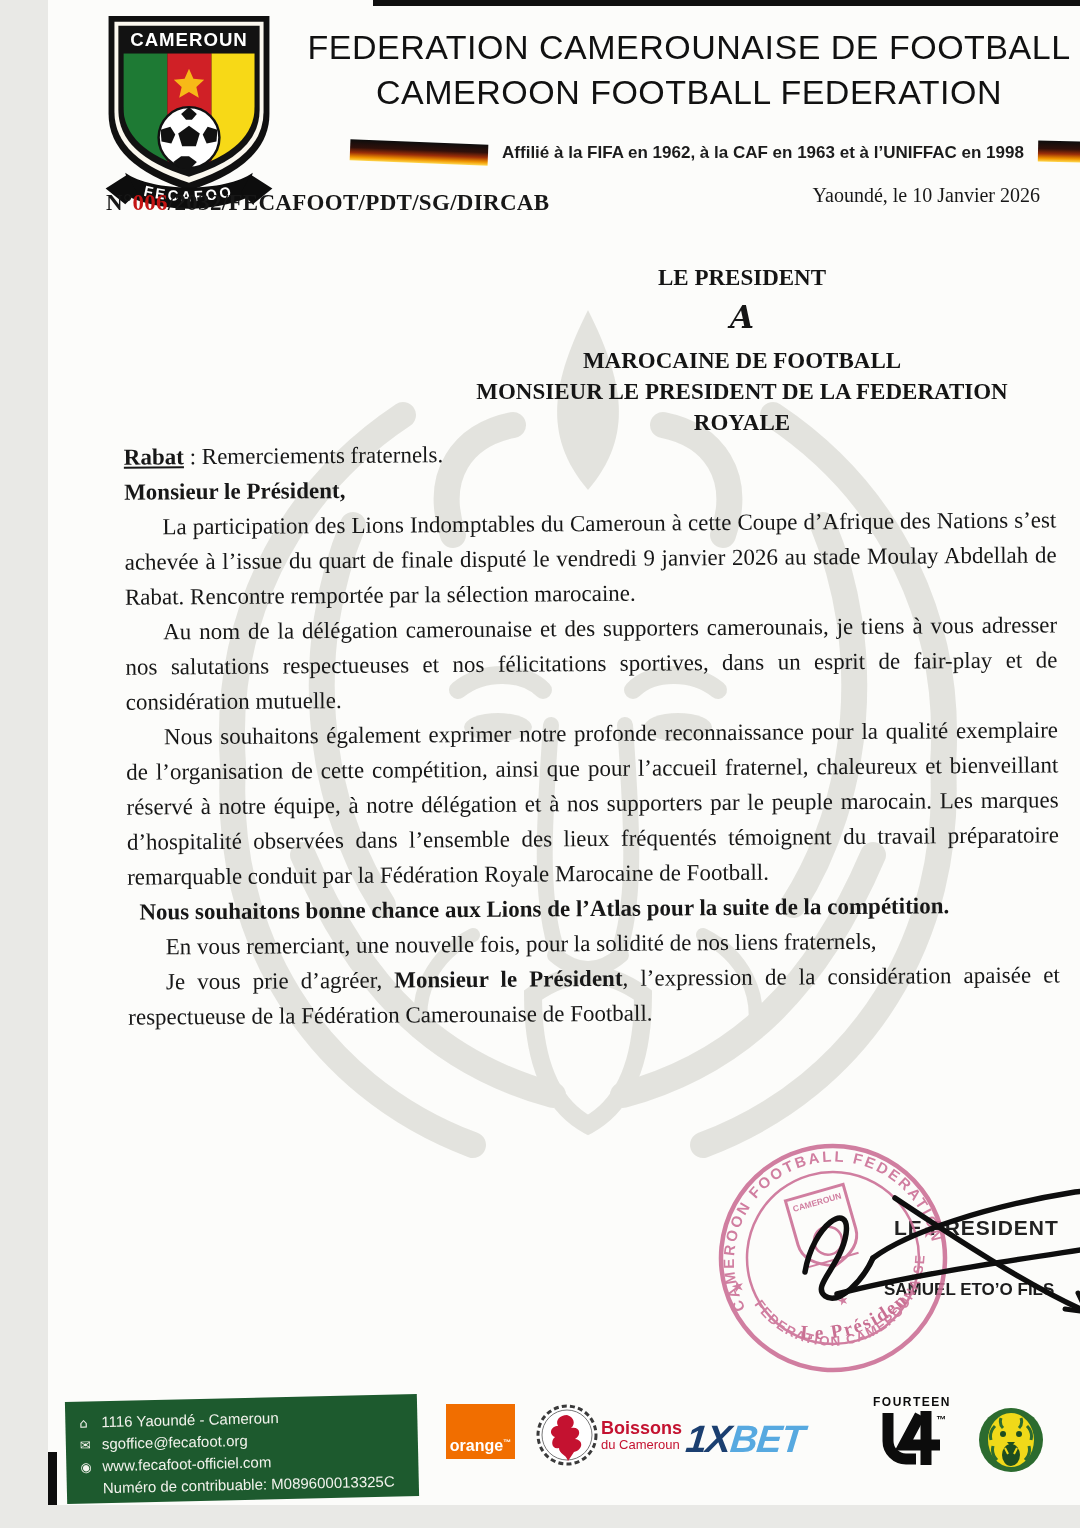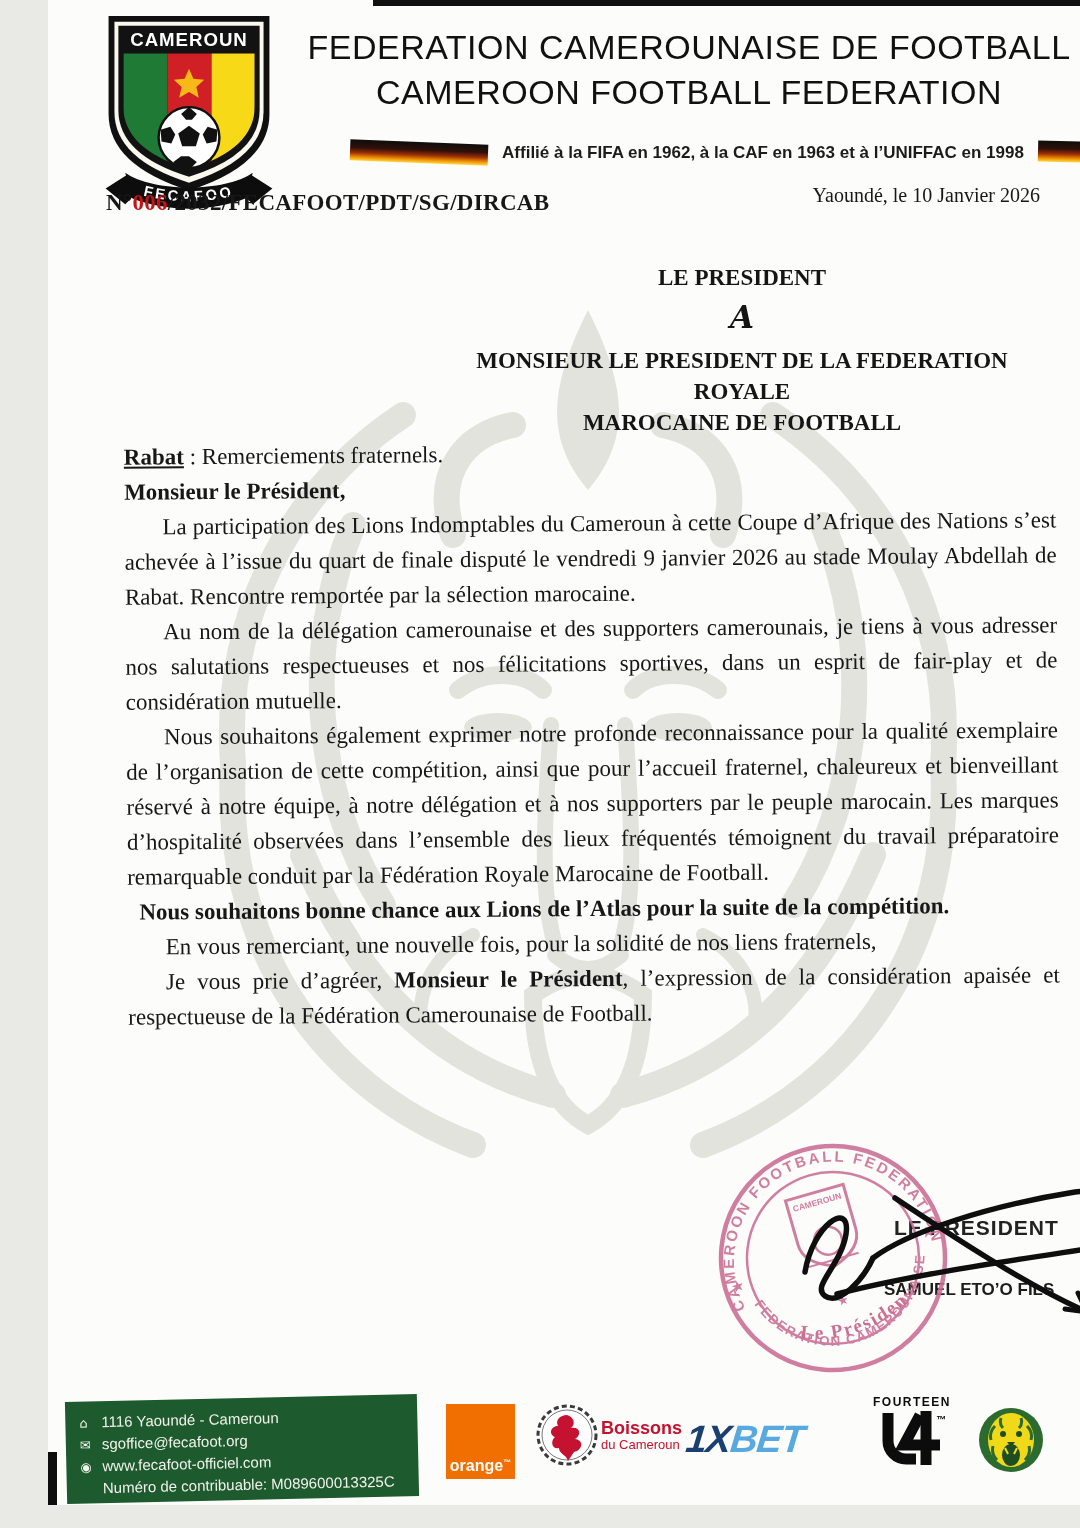--- a/index.html
+++ b/index.html
@@ -49,21 +49,21 @@
              font-weight:800;font-size:21px;letter-spacing:1px;color:#222;z-index:2;}
   .sig-name{position:absolute;left:836px;top:1280px;font-family:"Liberation Sans",sans-serif;
             font-weight:800;font-size:17px;color:#1c1c1c;z-index:2;}
   
   .contact-box{position:absolute;left:18px;top:1398px;width:352px;height:102px;background:#1d5a2e;
       color:#f2f2ec;transform:rotate(-1.3deg);z-index:2;padding:10px 10px 0 14px;box-sizing:border-box;
       font-family:"Liberation Sans",sans-serif;font-size:15px;line-height:21px;}
   .contact-row{display:flex;gap:8px;align-items:baseline;white-space:nowrap;}
   .contact-icon{font-family:"DejaVu Sans",sans-serif;font-size:13px;width:14px;display:inline-block;}
   .contact-indent{padding-left:22px;}
-  .sp-orange{position:absolute;left:398px;top:1404px;width:69px;height:75px;background:#f16e00;z-index:2;
+  .sp-orange{position:absolute;left:398px;top:1404px;width:69px;height:55px;background:#f16e00;z-index:2;
       display:flex;align-items:flex-end;justify-content:center;}
   .sp-orange span{font-family:"Liberation Sans",sans-serif;font-weight:700;font-size:16px;color:#fff;margin-bottom:4px;}
   .sp-orange sup{font-size:8px;}
   .sp-boissons{position:absolute;left:486px;top:1402px;display:flex;align-items:center;gap:1px;z-index:2;}
   .boissons-text{font-family:"Liberation Sans",sans-serif;color:#c41230;line-height:1.05;}
   .boissons-l1{font-weight:700;font-size:18px;}
   .boissons-l2{font-size:13px;}
   .sp-bet{position:absolute;left:638px;top:1418px;font-family:"Liberation Sans",sans-serif;font-style:italic;
       font-weight:800;font-size:38px;letter-spacing:-1px;transform:skewX(-6deg);z-index:2;}
   .bet-1x{color:#1b3f70;} .bet-rest{color:#57a9e0;}
@@ -147,22 +147,22 @@
     <div class="affiliation-text">Affilié à la FIFA en 1962, à la CAF en 1963 et à l’UNIFFAC en 1998</div>
     <div class="tri-bar right"></div>
   </div>
 
   <div class="ref-line"><span>N°</span><span class="ref-number">006</span><span>/2032/FECAFOOT/PDT/SG/DIRCAB</span></div>
   <div class="date-line">Yaoundé, le 10 Janvier 2026</div>
 
   <div class="addressee">
     <div>LE PRESIDENT</div>
     <div class="addr-a">A</div>
+    <div>MAROCAINE DE FOOTBALL</div>
     <div>MONSIEUR LE PRESIDENT DE LA FEDERATION ROYALE</div>
-    <div>MAROCAINE DE FOOTBALL</div>
   </div>
 
   <div class="body-text">
     <p class="p-subject"><span class="subject-label">Rabat</span><span> : </span><span>Remerciements fraternels.</span></p>
     <p class="p-salutation">Monsieur le Président,</p>
     <p class="para">La participation des Lions Indomptables du Cameroun à cette Coupe d’Afrique des Nations s’est achevée à l’issue du quart de finale disputé le vendredi 9 janvier 2026 au stade Moulay Abdellah de Rabat. Rencontre remportée par la sélection marocaine.</p>
     <p class="para">Au nom de la délégation camerounaise et des supporters camerounais, je tiens à vous adresser nos salutations respectueuses et nos félicitations sportives, dans un esprit de fair-play et de considération mutuelle.</p>
     <p class="para">Nous souhaitons également exprimer notre profonde reconnaissance pour la qualité exemplaire de l’organisation de cette compétition, ainsi que pour l’accueil fraternel, chaleureux et bienveillant réservé à notre équipe, à notre délégation et à nos supporters par le peuple marocain. Les marques d’hospitalité observées dans l’ensemble des lieux fréquentés témoignent du travail préparatoire remarquable conduit par la Fédération Royale Marocaine de Football.</p>
     <p class="p-bold">Nous souhaitons bonne chance aux Lions de l’Atlas pour la suite de la compétition.</p>
     <p class="para">En vous remerciant, une nouvelle fois, pour la solidité de nos liens fraternels,</p>

